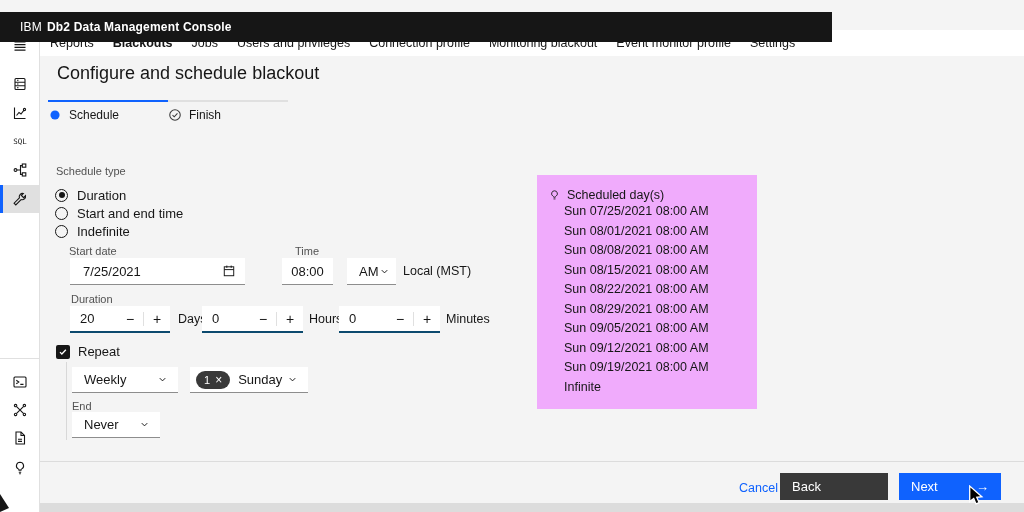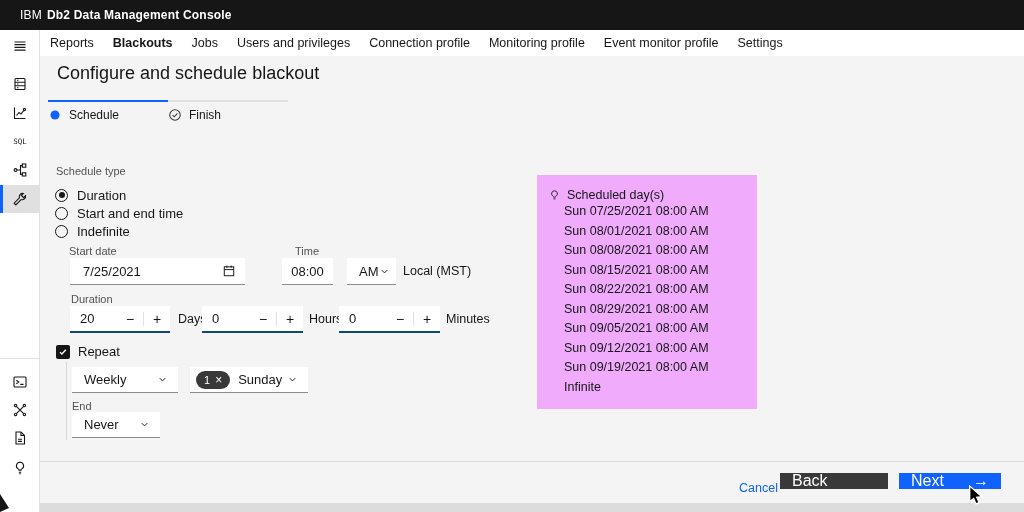--- a/index.html
+++ b/index.html
@@ -9,21 +9,21 @@
     font-family: "Liberation Sans", "DejaVu Sans", sans-serif;
     background: #f4f4f4;
     color: #161616;
     overflow: hidden;
     font-size: 13px;
   }
   svg { display:block; }
 
   
   .app-header {
-    position:absolute; left:0; top:0; width:1024px; height:30px;
+    position:absolute; left:0; top:12px; width:832px; height:30px;
     background:#161616; color:#fff; display:flex; align-items:center; z-index:10;
   }
   .brand { padding-left:20px; font-size:12px; letter-spacing:.2px; white-space:nowrap; }
   .brand .prefix { font-weight:400; margin-right:5px; }
   .brand .name { font-weight:700; }
   .header-actions { position:absolute; right:10px; top:0; height:30px; display:flex; align-items:center; gap:17px; }
   .hdr-icon-btn { position:relative; width:20px; height:20px; display:flex; align-items:center; justify-content:center; cursor:pointer; }
   .notif-badge {
     position:absolute; top:-4px; left:9px; min-width:15px; height:11px; padding:0 3px;
     background:#da1e28; color:#fff; border-radius:7px; font-size:8px; font-weight:700;
@@ -93,21 +93,21 @@
   .tag .x { font-size:12px; cursor:pointer; }
 
   
   .panel { position:absolute; left:537px; top:175px; width:220px; height:234px; background:#f0abfc; }
   .panel-header { position:absolute; left:11px; top:13px; display:flex; align-items:center; gap:6px; font-size:12.5px; color:#161616; }
   .panel-row { position:absolute; left:27px; font-size:12.5px; color:#161616; white-space:nowrap; }
 
   
   .footer-divider { position:absolute; left:40px; top:461px; width:984px; height:1px; background:#dcdcdc; }
   .cancel-link { position:absolute; left:739px; top:481px; font-size:12.5px; color:#0f62fe; cursor:pointer; }
-  .btn { position:absolute; top:473px; height:16px; display:flex; align-items:center; font-size:16px; cursor:pointer; }
+  .btn { position:absolute; top:473px; height:27px; display:flex; align-items:center; font-size:13px; cursor:pointer; }
   .btn-secondary { left:780px; width:108px; background:#393939; color:#fff; padding-left:12px; }
   .btn-primary { left:899px; width:102px; background:#0f62fe; color:#fff; padding:0 12px; justify-content:space-between; }
   .bottom-strip { position:absolute; left:0; top:503px; width:1024px; height:9px; background:#dcdcdc; }
   .corner-blob { position:absolute; left:0; top:492px; z-index:20; }
   .cursor { position:absolute; left:968px; top:485px; z-index:30; pointer-events:none; }
 </style>
 </head>
 <body>
 
 <div class="app-header">
@@ -184,21 +184,21 @@
     </svg>
   </div>
 </div>
 
 <div class="navbar">
   <div class="nav-tab">Reports</div>
   <div class="nav-tab active">Blackouts</div>
   <div class="nav-tab">Jobs</div>
   <div class="nav-tab">Users and privileges</div>
   <div class="nav-tab">Connection profile</div>
-  <div class="nav-tab">Monitoring profile</div>
+  <div class="nav-tab">Monitoring blackout</div>
   <div class="nav-tab">Event monitor profile</div>
   <div class="nav-tab">Settings</div>
 </div>
 
 <div class="page-title">Configure and schedule blackout</div>
 
 <div class="steps">
   <div class="step current">
     <svg width="14" height="14" viewBox="0 0 16 16">
       <circle cx="8" cy="8" r="5.2" fill="#0f62fe"></circle>

